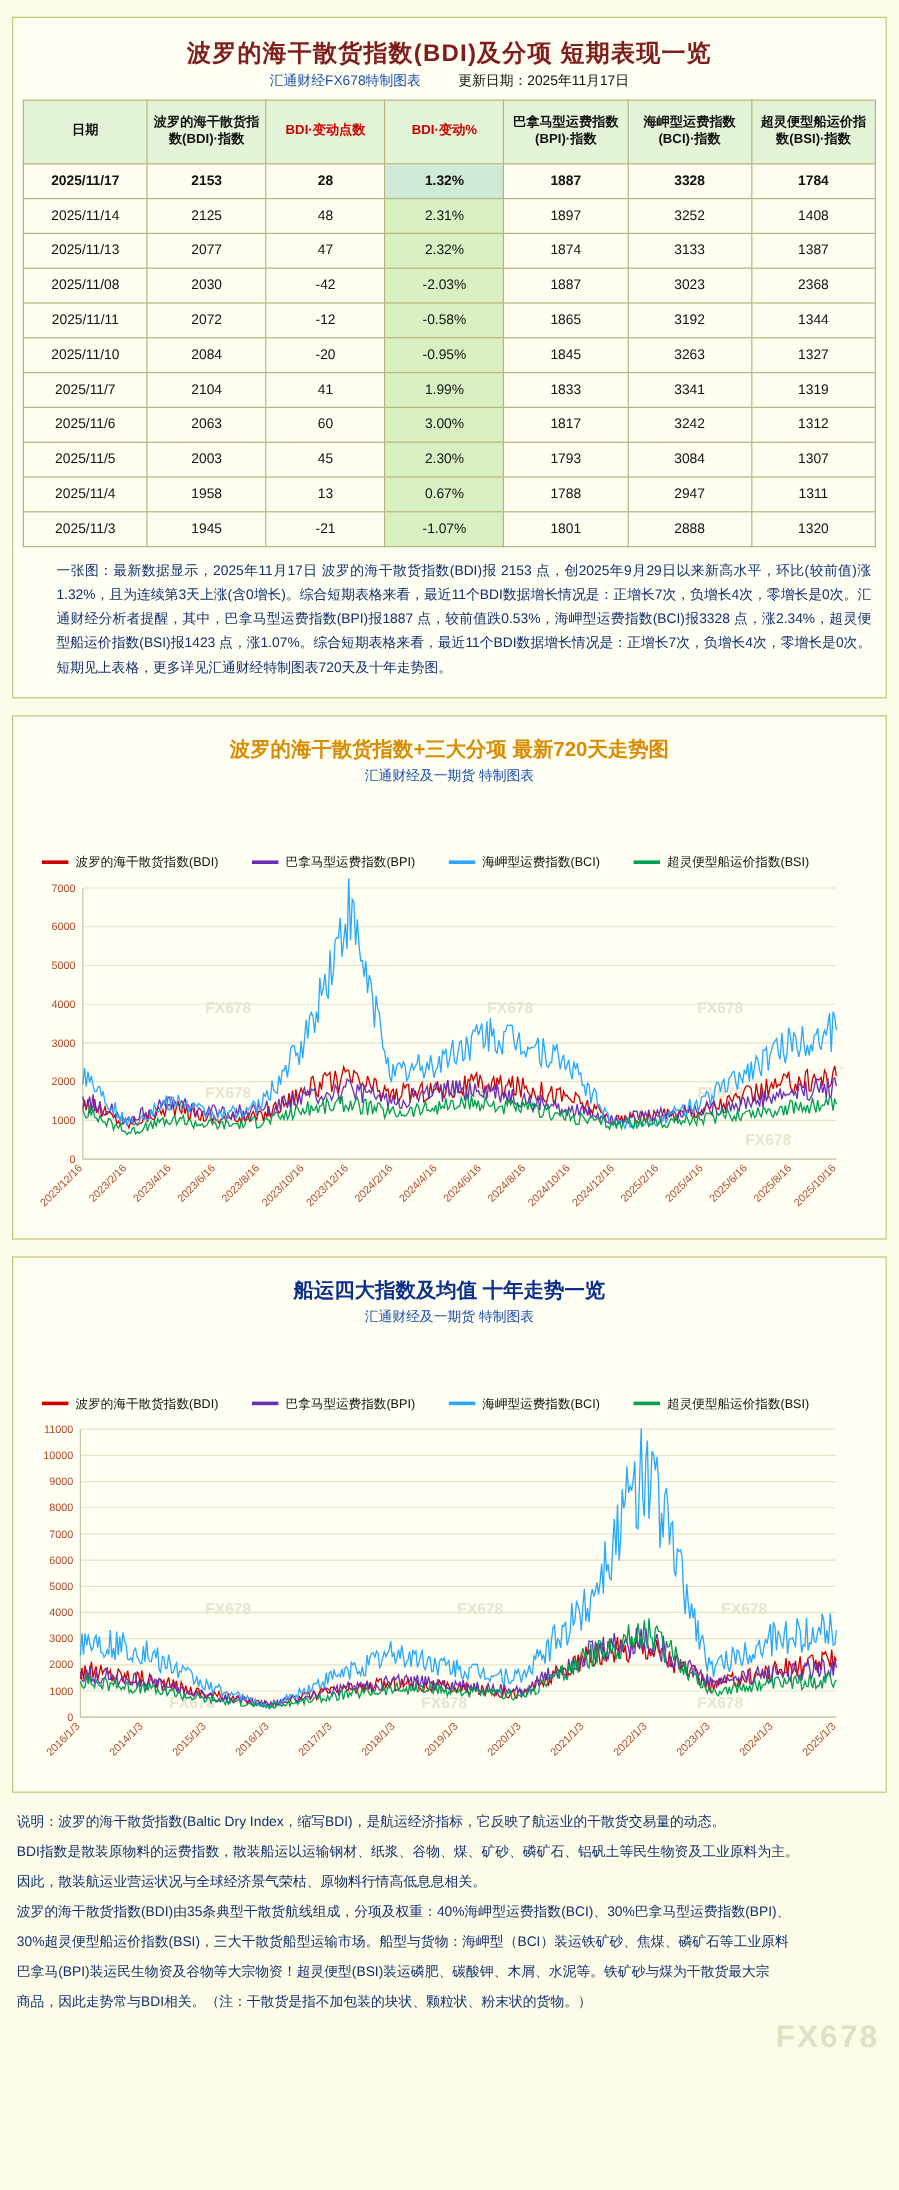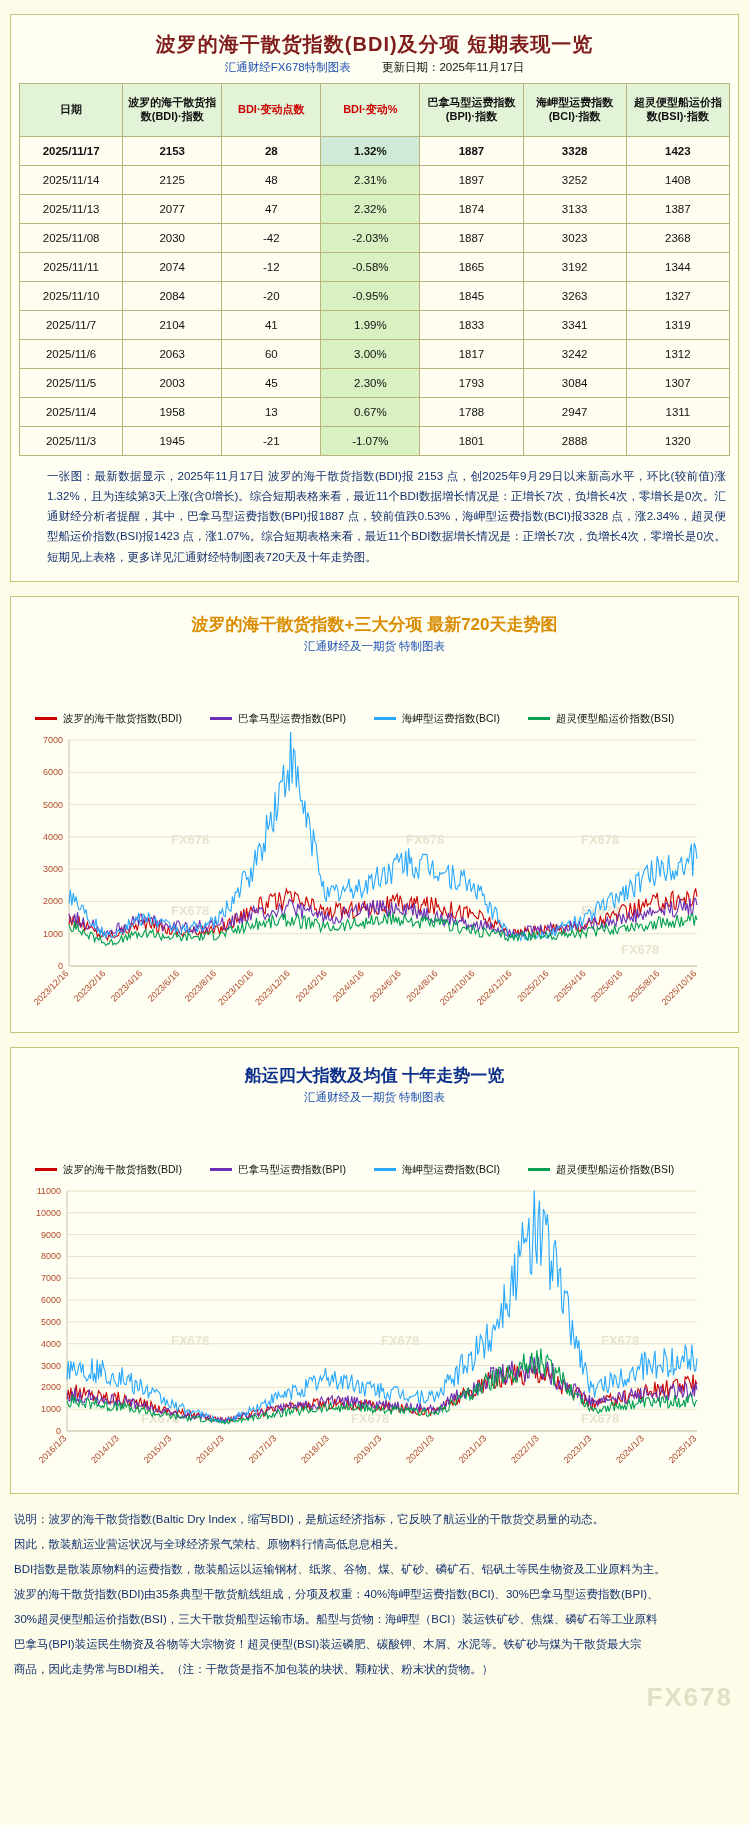--- a/index.html
+++ b/index.html
@@ -153,21 +153,21 @@
         </tr>
       </thead>
       <tbody>
         <tr class="first">
           <td>2025/11/17</td>
           <td>2153</td>
           <td>28</td>
           <td class="pct-cell">1.32%</td>
           <td>1887</td>
           <td>3328</td>
-          <td>1423</td>
+          <td>1784</td>
         </tr>
         <tr>
           <td>2025/11/14</td>
           <td>2125</td>
           <td>48</td>
           <td class="pct-cell">2.31%</td>
           <td>1897</td>
           <td>3252</td>
           <td>1408</td>
         </tr>
@@ -184,21 +184,21 @@
           <td>2025/11/08</td>
           <td>2030</td>
           <td>-42</td>
           <td class="pct-cell">-2.03%</td>
           <td>1887</td>
           <td>3023</td>
           <td>2368</td>
         </tr>
         <tr>
           <td>2025/11/11</td>
-          <td>2074</td>
+          <td>2072</td>
           <td>-12</td>
           <td class="pct-cell">-0.58%</td>
           <td>1865</td>
           <td>3192</td>
           <td>1344</td>
         </tr>
         <tr>
           <td>2025/11/10</td>
           <td>2084</td>
           <td>-20</td>
@@ -407,22 +407,22 @@
           <text x="518.5" y="256" class="axlab" text-anchor="end" transform="rotate(-45 518.5 256)">2022/1/3</text>
           <text x="571" y="256" class="axlab" text-anchor="end" transform="rotate(-45 571 256)">2023/1/3</text>
           <text x="623.5" y="256" class="axlab" text-anchor="end" transform="rotate(-45 623.5 256)">2024/1/3</text>
           <text x="676" y="256" class="axlab" text-anchor="end" transform="rotate(-45 676 256)">2025/1/3</text>
         </svg>
     </div>
   </div>
 
   <div class="footer">
     <p>说明：波罗的海干散货指数(Baltic Dry Index，缩写BDI)，是航运经济指标，它反映了航运业的干散货交易量的动态。</p>
+    <p>BDI指数是散装原物料的运费指数，散装船运以运输钢材、纸浆、谷物、煤、矿砂、磷矿石、铝矾土等民生物资及工业原料为主。</p>
     <p>因此，散装航运业营运状况与全球经济景气荣枯、原物料行情高低息息相关。</p>
-    <p>BDI指数是散装原物料的运费指数，散装船运以运输钢材、纸浆、谷物、煤、矿砂、磷矿石、铝矾土等民生物资及工业原料为主。</p>
     <p>波罗的海干散货指数(BDI)由35条典型干散货航线组成，分项及权重：40%海岬型运费指数(BCI)、30%巴拿马型运费指数(BPI)、</p>
     <p>30%超灵便型船运价指数(BSI)，三大干散货船型运输市场。船型与货物：海岬型（BCI）装运铁矿砂、焦煤、磷矿石等工业原料</p>
     <p>巴拿马(BPI)装运民生物资及谷物等大宗物资！超灵便型(BSI)装运磷肥、碳酸钾、木屑、水泥等。铁矿砂与煤为干散货最大宗</p>
     <p>商品，因此走势常与BDI相关。（注：干散货是指不加包装的块状、颗粒状、粉末状的货物。）</p>
   </div>
 
   <div class="bigwm">FX678</div>
 </div>
 
 </body></html>

